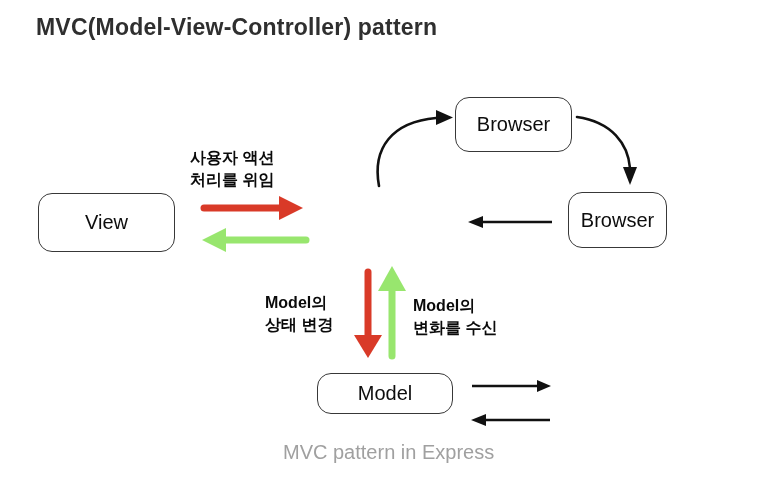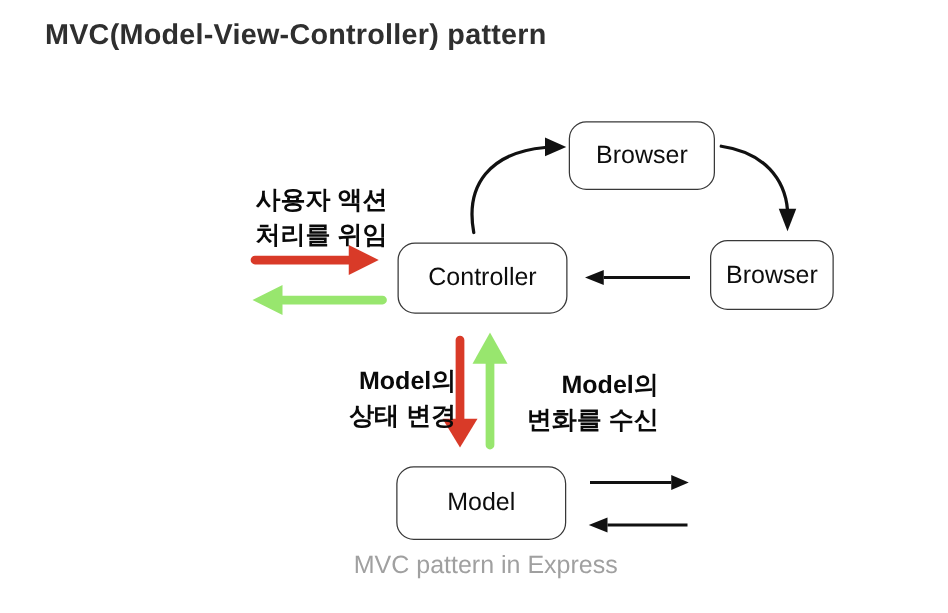--- a/index.html
+++ b/index.html
@@ -22,26 +22,26 @@
     border:1.6px solid #383838;
     border-radius:14px;
     display:flex;align-items:center;justify-content:center;
     font-size:20px;color:#0d0d0d;
     box-sizing:border-box;
   }
   .node-view{left:38px;top:193px;width:137px;height:59px;}
   .node-controller{left:318px;top:194px;width:136px;height:57px;}
   .node-browser{left:455px;top:97px;width:117px;height:55px;}
   .node-router{left:568px;top:192px;width:99px;height:56px;}
-  .node-model{left:317px;top:373px;width:136px;height:59px;}
+  .node-model{left:317px;top:373px;width:136px;height:41px;}
   .node-db{left:568px;top:375px;width:99px;height:55px;}
   .edge-label{
     position:absolute;
-    font-size:20px;font-weight:bold;color:#0a0a0a;
-    line-height:1.38;text-align:right;
+    font-size:16px;font-weight:bold;color:#0a0a0a;
+    line-height:1.38;text-align:left;
     white-space:pre-line;
   }
   .label-delegate{left:190px;top:147px;width:120px;}
   .label-deliver{left:188px;top:257px;width:120px;}
   .label-change{left:265px;top:292px;width:100px;}
   .label-receive{left:413px;top:295px;width:114px;}
   .caption{
     position:absolute;left:283px;top:441px;
     font-size:20px;color:#a0a0a0;
   }
@@ -94,22 +94,22 @@
       <line x1="368" y1="272" x2="368" y2="335" stroke-width="7" stroke-linecap="round" stroke="#d93a28"></line>
       <polygon points="354,335 382,335 368,358" fill="#d93a28"></polygon>
     </g>
 
     <g>
       <line x1="392" y1="290" x2="392" y2="356" stroke-width="7" stroke-linecap="round" stroke="#98e66e"></line>
       <polygon points="378,291 406,291 392,266" fill="#98e66e"></polygon>
     </g>
   </svg>
 
-  <div class="node node-controller">
-    <span>Controller</span>
+  <div class="node node-view">
+    <span>View</span>
   </div>
   <div class="node node-browser">
     <span>Browser</span>
   </div>
   <div class="node node-router">
     <span>Browser</span>
   </div>
   <div class="node node-model">
     <span>Model</span>
   </div>

